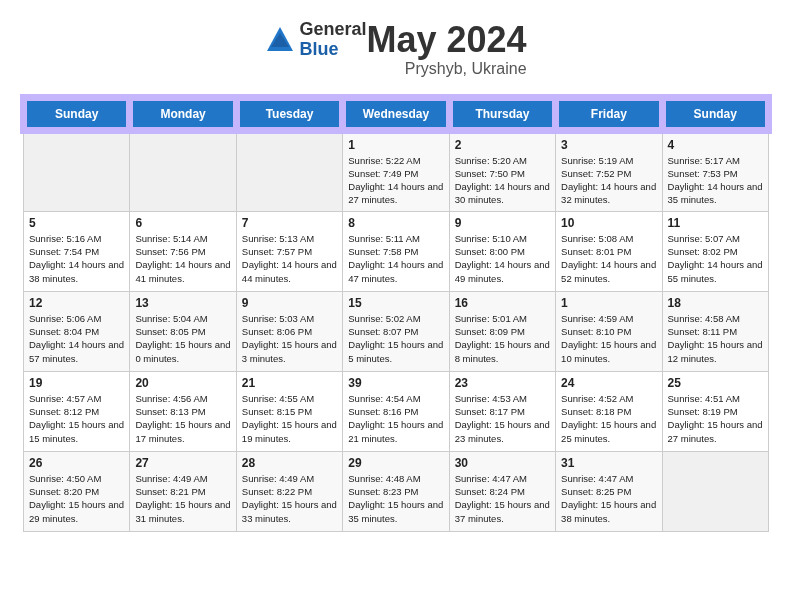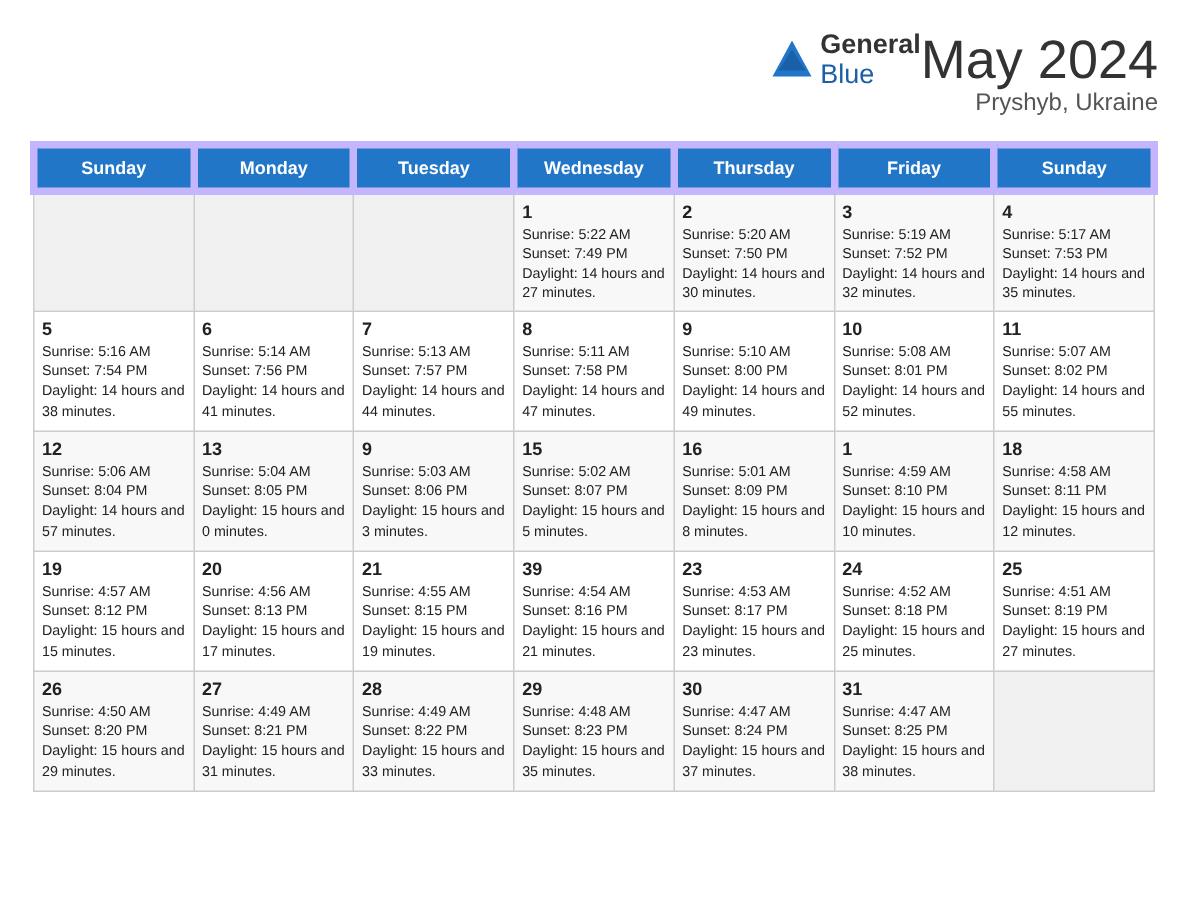--- a/index.html
+++ b/index.html
@@ -9,74 +9,74 @@
       width: 792px;
       min-height: 612px;
       overflow: hidden;
     }
     .page {
       width: 792px;
       padding: 20px 20px 10px 20px;
     }
     .header-row {
       display: flex;
-      justify-content: flex-end;
+      justify-content: center;
       align-items: flex-start;
       margin-bottom: 16px;
     }
     .logo {
       display: flex;
       align-items: center;
     }
     .logo-text {
       display: flex;
       flex-direction: column;
       line-height: 1.1;
     }
     .logo-general {
       font-size: 18px;
       font-weight: bold;
       color: #333;
     }
     .logo-blue {
       font-size: 18px;
-      font-weight: normal;
+      font-weight: bold;
       color: #1a5fa8;
     }
     .logo-icon {
       width: 30px;
       height: 30px;
       margin-right: 4px;
     }
     .title-block {
       text-align: right;
     }
     .cal-title {
       font-size: 36px;
-      font-weight: normal;
+      font-weight: bold;
       color: #333;
       line-height: 1.1;
     }
     .cal-subtitle {
       font-size: 16px;
       color: #555;
     }
     table {
       width: 100%;
       border-collapse: collapse;
       table-layout: fixed;
     }
     thead tr th {
       background-color: #2176c7;
       color: #fff;
       font-size: 12px;
       font-weight: bold;
       padding: 6px 4px;
       text-align: center;
-      border: 5px solid #c4b5fd;
+      border: 7px solid #c4b5fd;
     }
     tbody tr td {
       vertical-align: top;
       border: 1px solid #ccc;
       padding: 4px 5px;
       font-size: 10px;
       color: #222;
       min-height: 80px;
       height: 80px;
       background: #fff;

